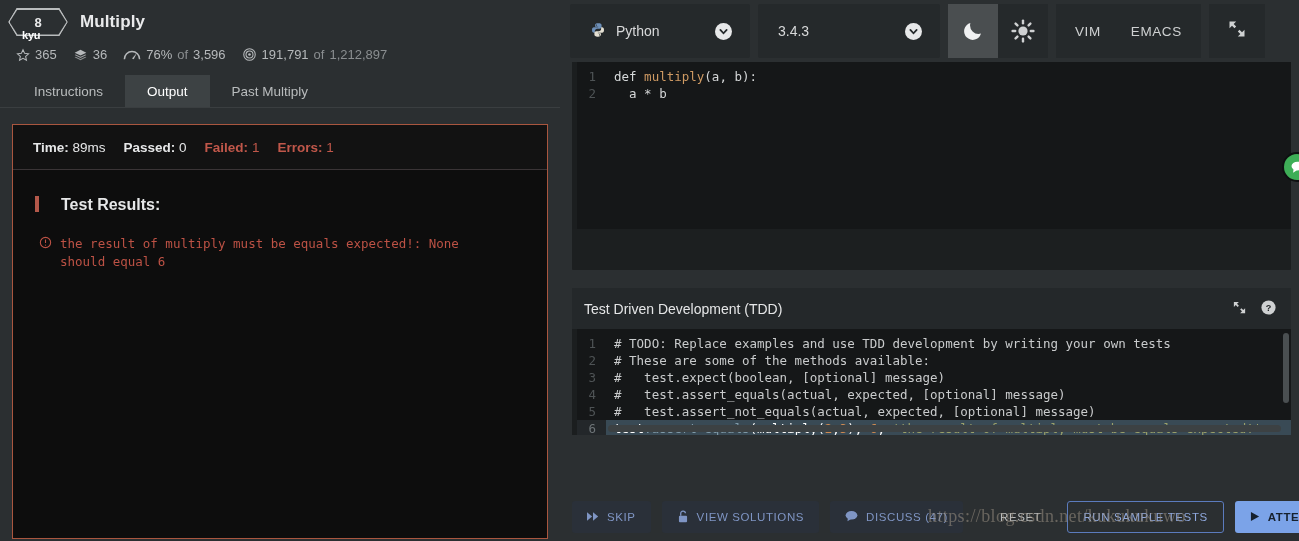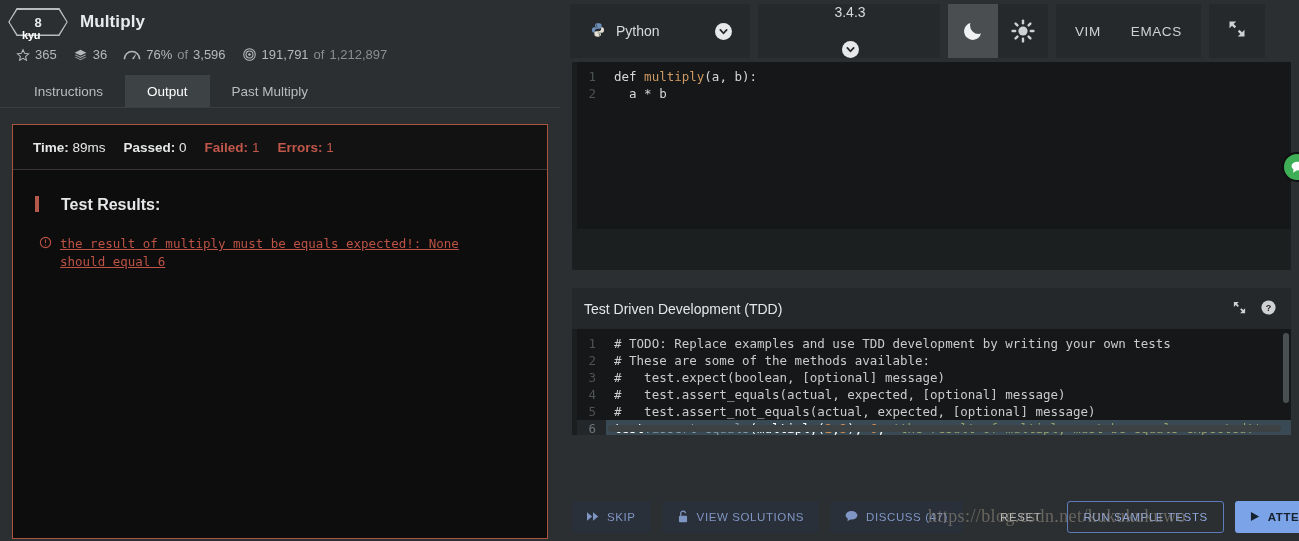--- a/index.html
+++ b/index.html
@@ -76,36 +76,36 @@
   .sum-bad span.v { font-weight: normal; }
 
   .results-head {
     display: flex; gap: 22px;
     margin: 26px 0 0 22px; color: #e6e7e8; font-size: 16px; font-weight: bold;
   }
   .results-bar { width: 4px; height: 16px; background: #b3584a; display: block; }
 
   .err-line {
     display: flex; gap: 8px; margin: 21px 0 0 26px; width: 470px;
-    color: #bd5245; font-family: "DejaVu Sans Mono", monospace; font-size: 12.5px; line-height: 1.45; text-decoration: underline;
+    color: #bd5245; font-family: "DejaVu Sans Mono", monospace; font-size: 12.5px; line-height: 1.45;
   }
   .err-icon { flex: 0 0 auto; margin-top: 1px; }
 
   
   .right-col { width: 739px; height: 541px; background: #2b2f31; position: relative; }
 
   .toolbar { height: 62px; display: flex; align-items: center; padding: 0 0 0 2px; gap: 0; }
   .dd {
     height: 54px; background: #25292b; border-radius: 2px;
     display: flex; align-items: center; justify-content: space-between;
     padding: 0 18px 0 20px; color: #d8d9da; font-size: 14px; cursor: pointer;
     margin-left: 8px;
   }
   .dd-lang { width: 180px; }
-  .dd-ver { width: 182px; flex-direction: column; }
+  .dd-ver { width: 182px; }
   .dd-left { display: flex; align-items: center; gap: 10px; }
   .chev {
     width: 17px; height: 17px; border-radius: 50%; background: #e7e8e9;
     display: flex; align-items: center; justify-content: center;
   }
   .chev svg { display: block; }
 
   .tool-group { display: flex; margin-left: 8px; height: 54px; }
   .icon-btn {
     width: 50px; height: 54px; background: #25292b;

